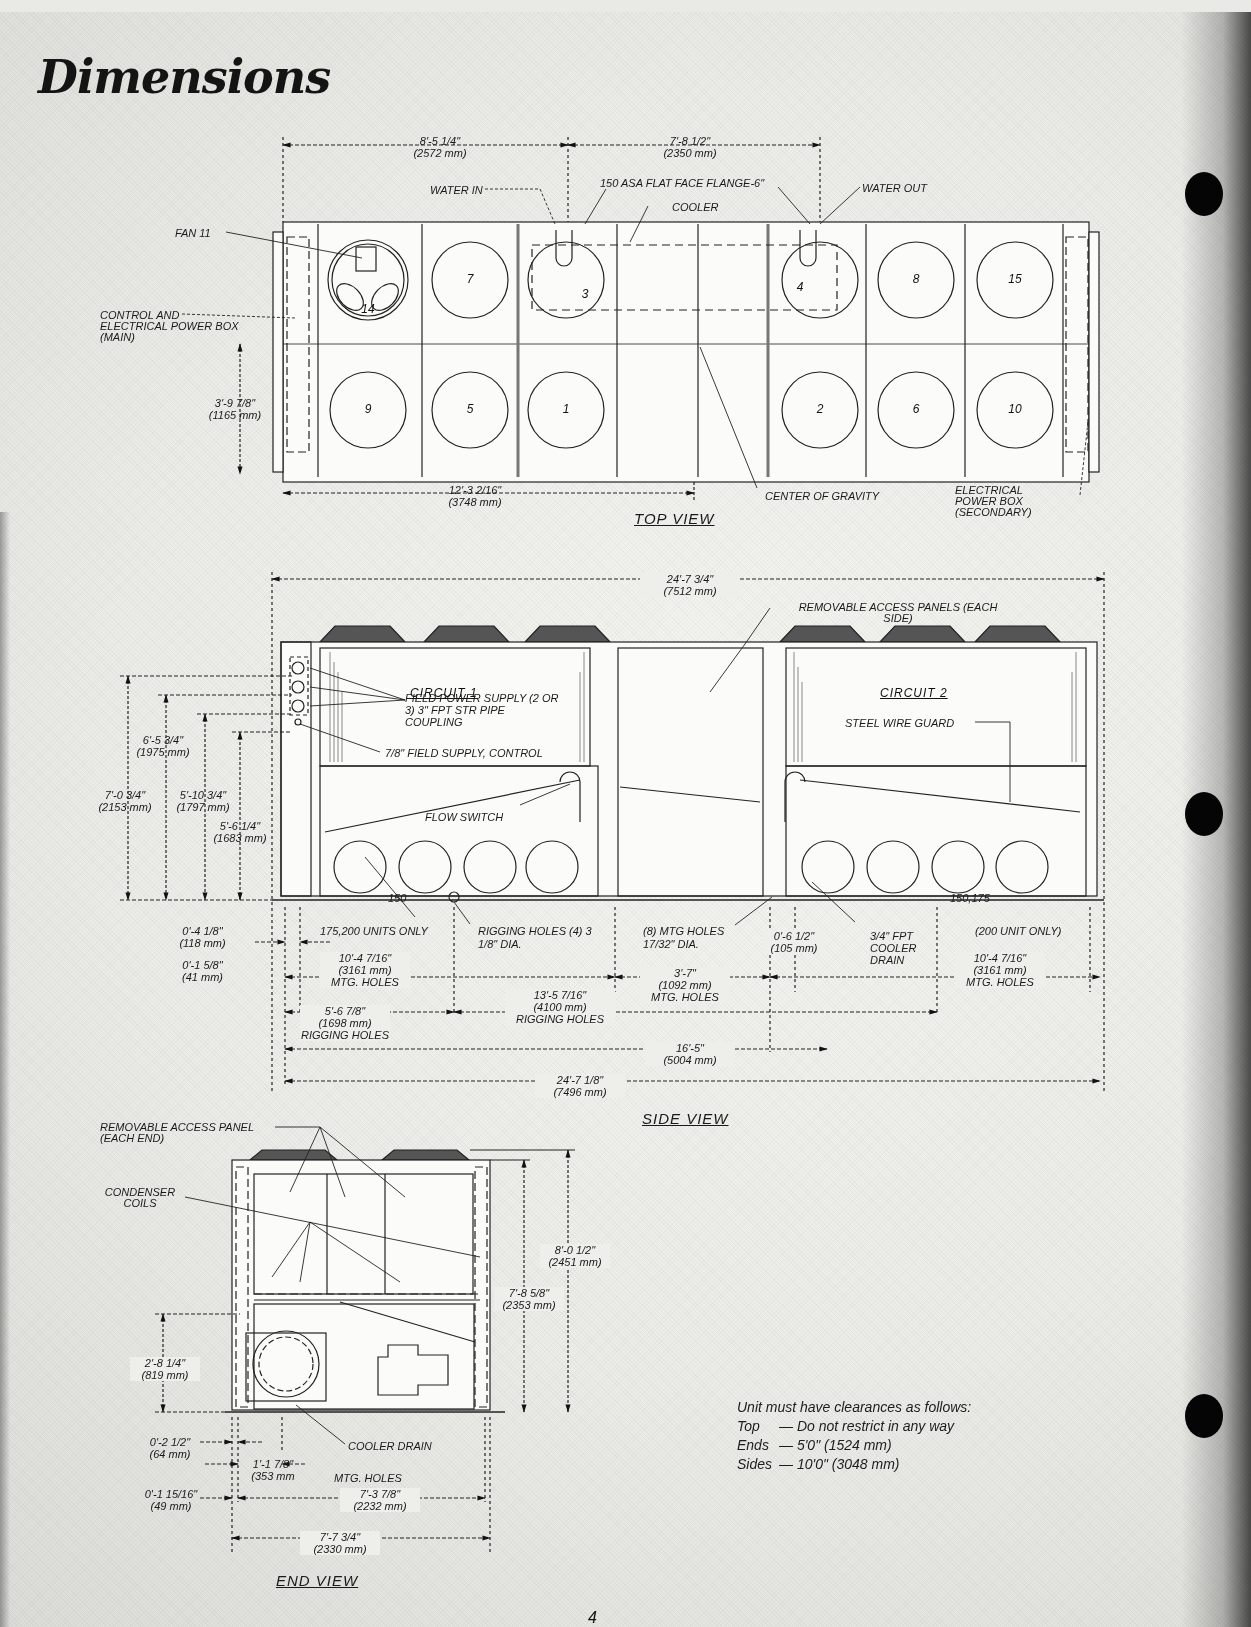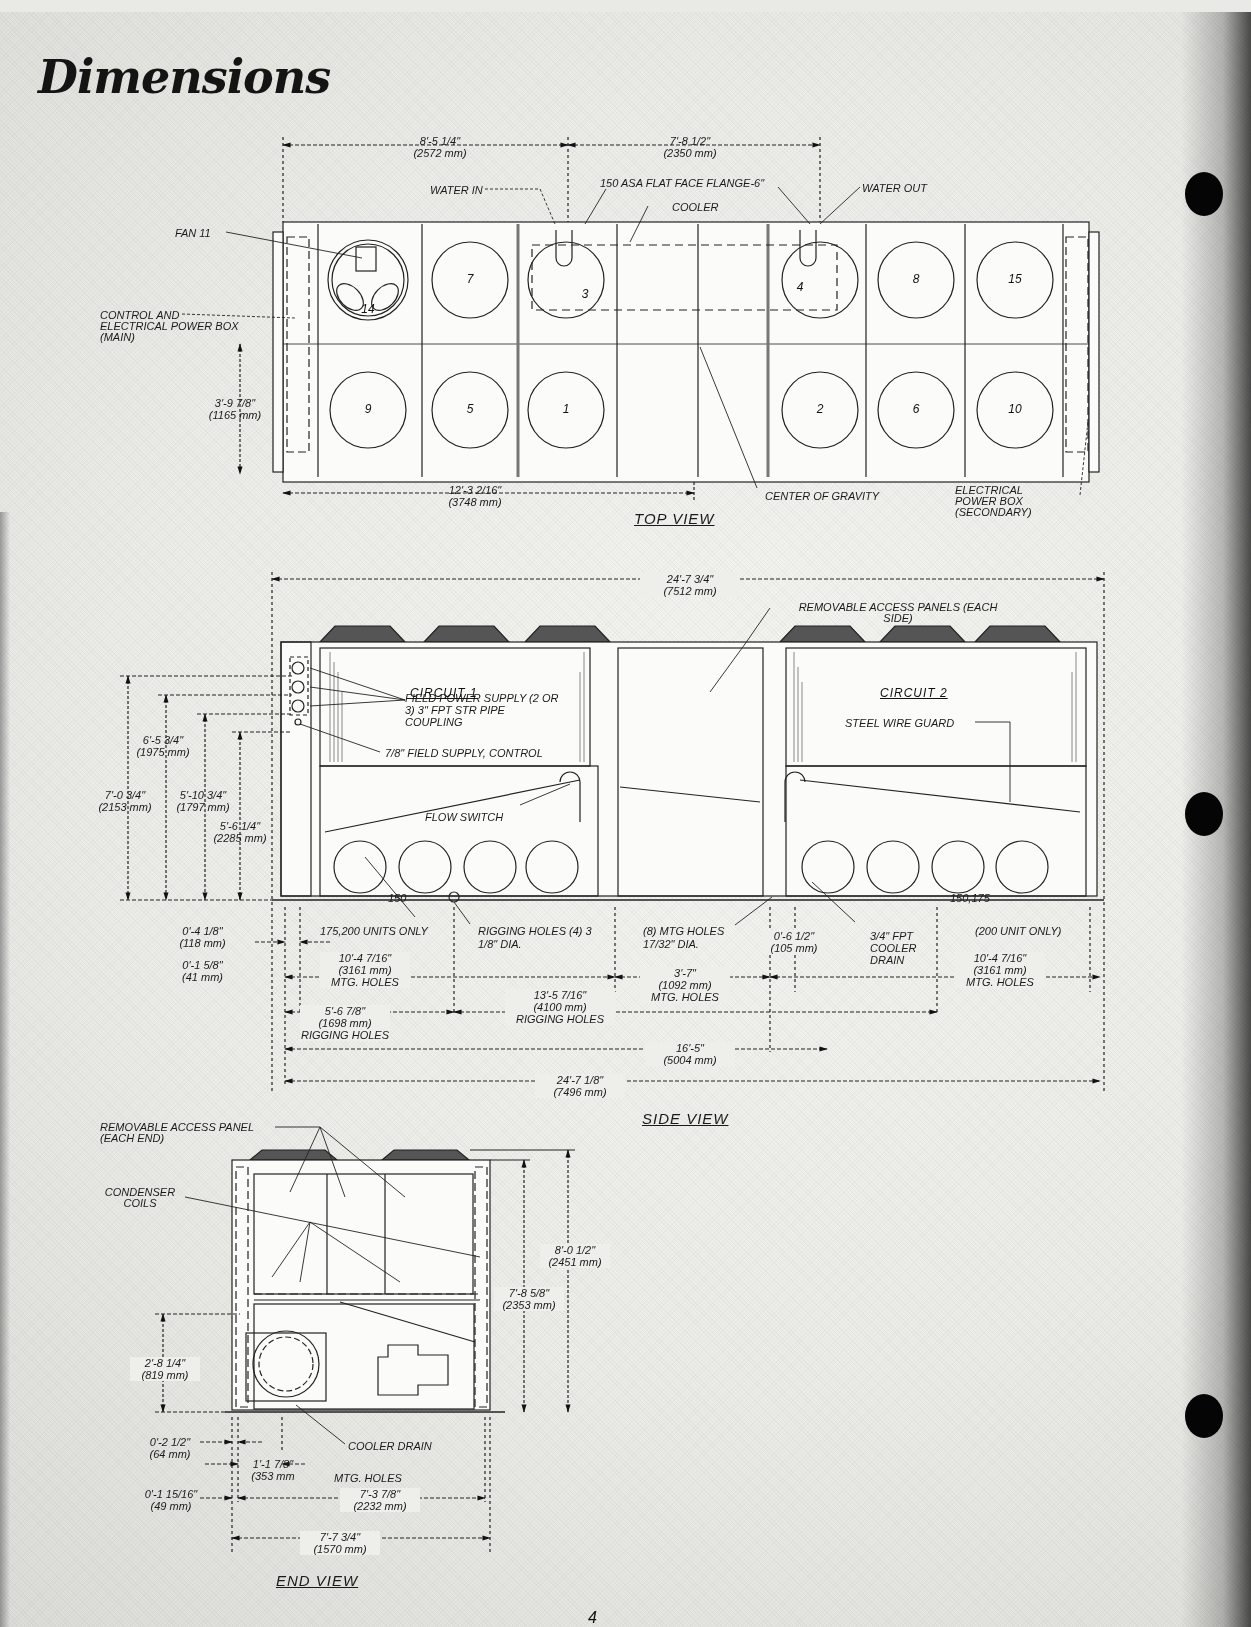--- a/index.html
+++ b/index.html
@@ -313,21 +313,21 @@
   <div class="dim" style="left:90px;top:777px;width:70px">
     <div>7'-0 3/4"</div>
     <div>(2153 mm)</div>
   </div>
   <div class="dim" style="left:168px;top:777px;width:70px">
     <div>5'-10 3/4"</div>
     <div>(1797 mm)</div>
   </div>
   <div class="dim" style="left:205px;top:808px;width:70px">
     <div>5'-6 1/4"</div>
-    <div>(2285 mm)</div>
+    <div>(1683 mm)</div>
   </div>
 
   <div class="dim" style="left:165px;top:913px;width:75px">
     <div>0'-4 1/8"</div>
     <div>(118 mm)</div>
   </div>
   <div class="dim" style="left:165px;top:947px;width:75px">
     <div>0'-1 5/8"</div>
     <div>(41 mm)</div>
   </div>
@@ -403,19 +403,34 @@
   <div class="dim" style="left:138px;top:1476px;width:66px">
     <div>0'-1 15/16"</div>
     <div>(49 mm)</div>
   </div>
   <div class="dim" style="left:340px;top:1476px;width:80px;background:#eeeeeb">
     <div>7'-3 7/8"</div>
     <div>(2232 mm)</div>
   </div>
   <div class="dim" style="left:300px;top:1519px;width:80px;background:#eeeeeb">
     <div>7'-7 3/4"</div>
-    <div>(1570 mm)</div>
+    <div>(2330 mm)</div>
   </div>
   <div class="view-title" style="left:276px;top:1560px">END VIEW</div>
 
+  <div class="clear-box">
+    <div>Unit must have clearances as follows:</div>
+    <div class="clear-row">
+      <span class="clear-key">Top</span>
+      <span>— Do not restrict in any way</span>
+    </div>
+    <div class="clear-row">
+      <span class="clear-key">Ends</span>
+      <span>— 5'0"  (1524 mm)</span>
+    </div>
+    <div class="clear-row">
+      <span class="clear-key">Sides</span>
+      <span>— 10'0"  (3048 mm)</span>
+    </div>
+  </div>
 
   <div class="page-num">4</div>
 </div>
 
 </body></html>

